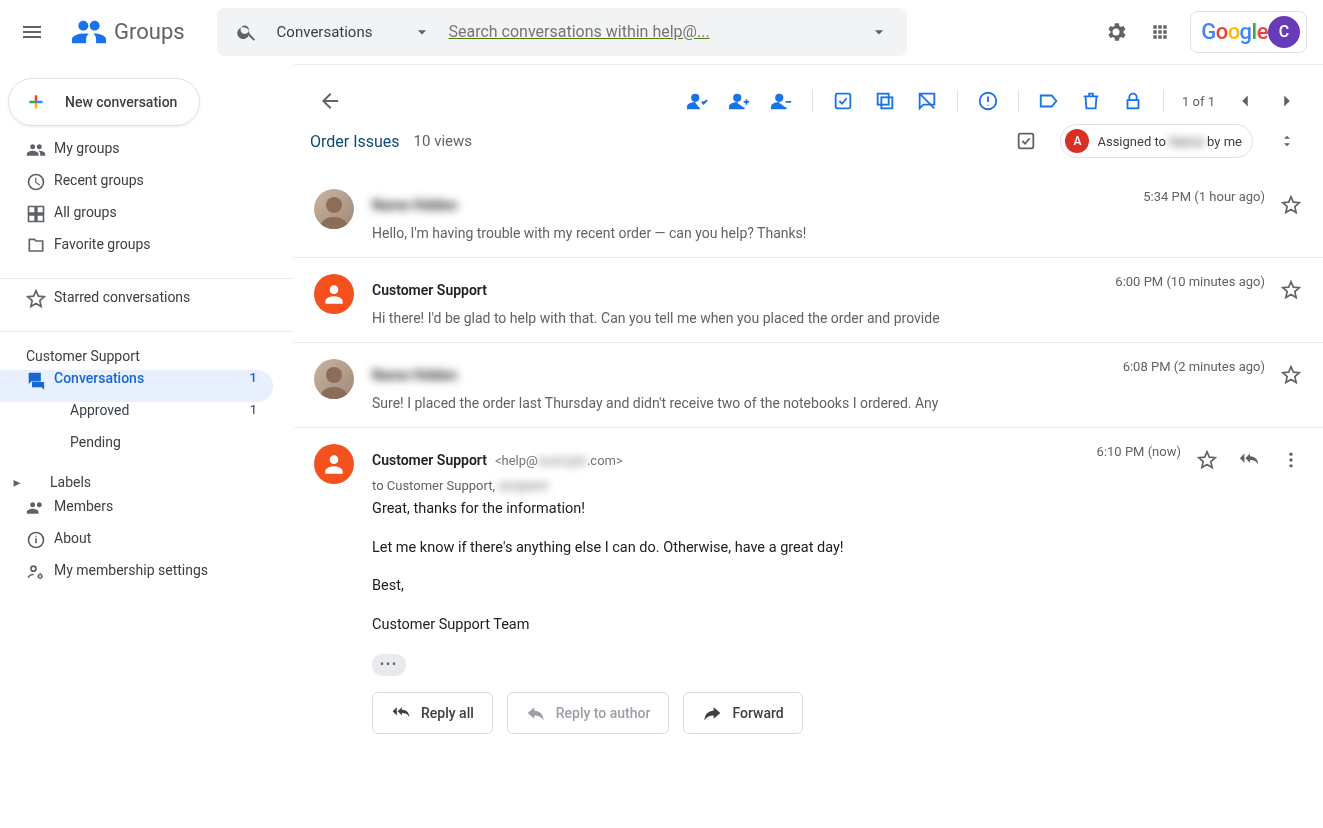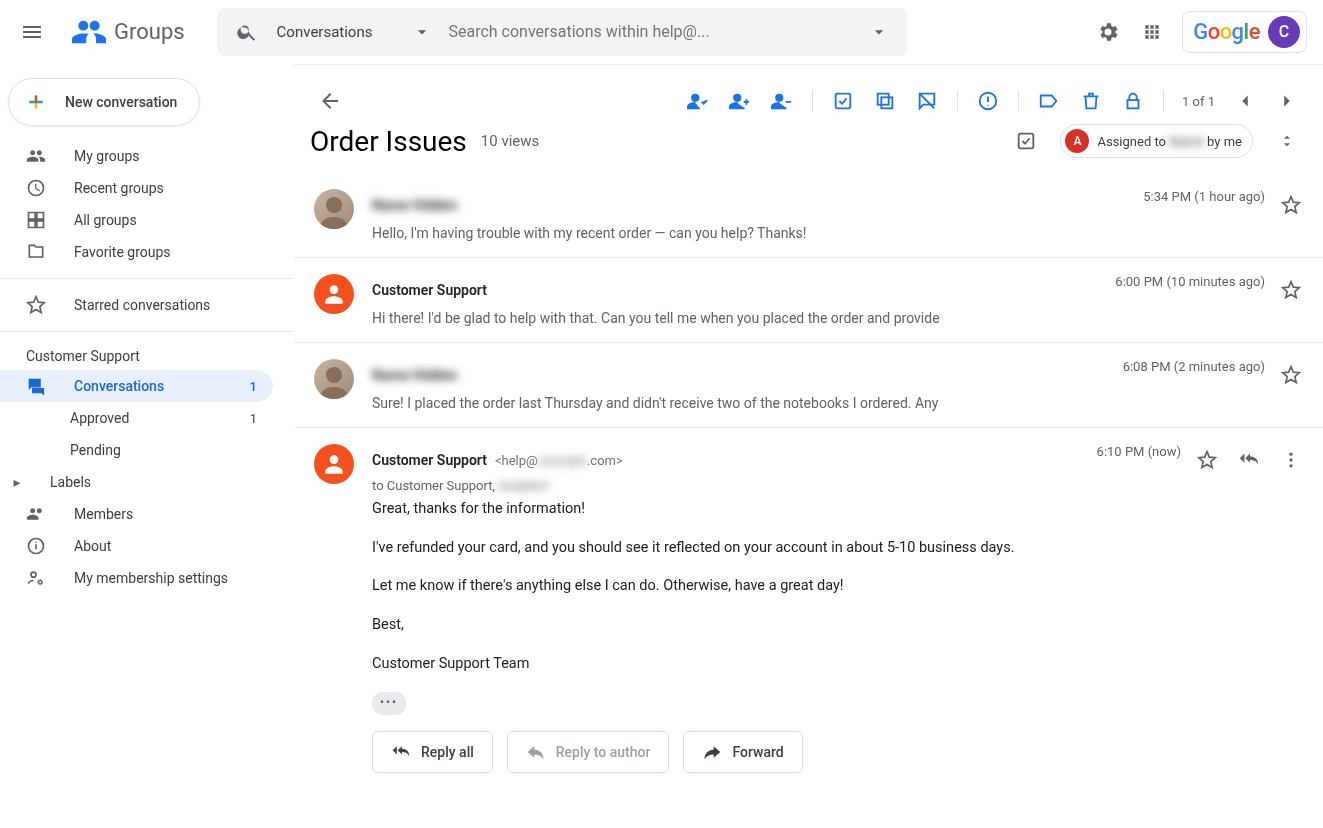--- a/index.html
+++ b/index.html
@@ -7,38 +7,38 @@
 
     
     .header { display: flex; align-items: center; height: 64px; padding: 0 8px; border-bottom: 1px solid transparent; gap: 8px; }
     .menu-btn { width: 48px; height: 48px; display:flex;align-items:center;justify-content:center; border-radius:50%; color:#5f6368; cursor:pointer;}
     .logo { display: flex; align-items:center; gap: 8px; padding: 0 8px; font-size: 22px; color:#5f6368; }
     .logo svg{width:34px;height:34px;}
     .search { flex:0 0 690px; height:48px; background:#f1f3f4; border-radius:8px; display:flex; align-items:center; padding:0 8px; margin-left:16px;}
     .search .s-icon{width:44px;display:flex;align-items:center;justify-content:center;color:#5f6368;}
     .search .s-scope{padding:0 16px 0 8px; color:#3c4043; display:flex; align-items:center; gap:40px; font-size:15px;}
     .search .s-scope svg{width:20px;height:20px;fill:#5f6368;}
-    .search input{flex:1;border:none;background:transparent;font-size:16px;color:#4d7c0f;outline:none;}
+    .search input{flex:1;border:none;background:transparent;font-size:16px;color:#4d7c0f;outline:none;text-decoration:underline;}
     .search .s-dd{width:40px;display:flex;align-items:center;justify-content:center;color:#5f6368;}
     .hdr-right { margin-left:auto; display:flex; align-items:center; gap:4px; padding-right:8px;}
     .hdr-icon-btn{width:40px;height:40px;display:flex;align-items:center;justify-content:center;border-radius:50%;color:#5f6368;cursor:pointer;}
-    .google-box{display:flex;align-items:center;gap:8px;border:1px solid #e0e0e0;border-radius:8px;padding:4px 6px 4px 10px;margin-left:6px;}
+    .google-box{display:flex;align-items:center;gap:0;border:1px solid #e0e0e0;border-radius:8px;padding:4px 6px 4px 10px;margin-left:6px;}
     .google-box .g-logo{font-size:22px;letter-spacing:-0.5px;font-weight:500;}
     .g-b{color:#4285F4}.g-r{color:#EA4335}.g-y{color:#FBBC05}.g-g{color:#34A853}
     .avatar-circle{width:32px;height:32px;border-radius:50%;background:#673ab7;color:#fff;display:flex;align-items:center;justify-content:center;font-weight:500;}
 
     
     .body{display:flex;height:764px;}
     .sidebar{width:294px;padding-top:8px;overflow:hidden;border-right:1px solid transparent;}
     .main{flex:1;display:flex;flex-direction:column;border-top:1px solid #ececec;}
 
     
     .new-conv{display:inline-flex;align-items:center;gap:14px;height:48px;padding:0 22px 0 12px;margin:6px 8px 14px 8px;border:1px solid #e0e0e0;border-radius:24px;box-shadow:0 1px 3px rgba(0,0,0,.08);color:#3c4043;font-size:14px;font-weight:500;cursor:pointer;}
     .plus-icon svg{width:30px;height:30px;}
-    .nav-item{display:flex;align-items:center;height:32px;padding:0 16px 0 26px;gap:28px;color:#3c4043;font-size:14px;cursor:pointer;border-radius:0 16px 16px 0;margin-right:20px;}
+    .nav-item{display:flex;align-items:flex-start;height:32px;padding:0 16px 0 26px;gap:8px;color:#3c4043;font-size:14px;cursor:pointer;border-radius:0 16px 16px 0;margin-right:20px;}
     .nav-item .ni-icon{width:20px;height:20px;color:#5f6368;display:flex;align-items:center;justify-content:center;}
     .nav-item .ni-icon svg{width:20px;height:20px;fill:currentColor;}
     .nav-item.selected{background:#e8f0fe;color:#1967d2;font-weight:500;}
     .nav-item.selected .ni-icon{color:#1967d2;}
     .nav-item .ni-count{margin-left:auto;font-size:13px;}
     .nav-divider{border-top:1px solid #e8eaed;margin:10px 0;}
     .nav-heading{padding:6px 16px 6px 26px;color:#3c4043;font-size:14px;}
     .nav-sub{padding-left:70px;}
     .nav-expand{display:flex;align-items:center;height:32px;padding-left:8px;gap:2px;color:#3c4043;font-size:14px;cursor:pointer;}
     .nav-expand .tri{width:18px;display:flex;justify-content:center;color:#5f6368;}
@@ -49,21 +49,21 @@
     .tb-spacer{flex:1;}
     .tb-group{display:flex;align-items:center;gap:2px;}
     .tb-btn{width:40px;height:40px;display:flex;align-items:center;justify-content:center;border-radius:50%;color:#1a73e8;cursor:pointer;}
     .tb-btn.gray{color:#5f6368;}
     .tb-sep{width:1px;height:22px;background:#e0e0e0;margin:0 8px;}
     .tb-count{font-size:13px;color:#5f6368;padding:0 8px;}
     .tb-nav{color:#bdc1c6;}
 
     
     .title-row{display:flex;align-items:center;padding:0 16px 12px 16px;gap:14px;}
-    .thread-title{font-size:28px;color:#000000;}
+    .thread-title{font-size:16px;color:#0c4a6e;}
     .view-count{font-size:15px;color:#5f6368;}
     .title-spacer{flex:1;}
     .title-btn{width:40px;height:40px;display:flex;align-items:center;justify-content:center;color:#5f6368;cursor:pointer;}
     .assign-chip{display:flex;align-items:center;gap:8px;border:1px solid #e0e0e0;border-radius:20px;padding:4px 10px 4px 4px;font-size:13px;color:#3c4043;}
     .assign-avatar{width:24px;height:24px;border-radius:50%;background:#d93025;color:#fff;display:flex;align-items:center;justify-content:center;font-size:12px;font-weight:500;}
     .blur{filter:blur(4px);}
 
     
     .msg{display:flex;padding:16px 16px 16px 20px;border-bottom:1px solid #ececec;gap:18px;}
     .msg.last{border-bottom:none;}
@@ -460,21 +460,20 @@
                   <circle cx="12" cy="5" r="2" fill="currentColor"></circle>
                   <circle cx="12" cy="12" r="2" fill="currentColor"></circle>
                   <circle cx="12" cy="19" r="2" fill="currentColor"></circle>
                 </svg>
               </div>
           </div>
         </div>
         <div class="msg-to"><span>to Customer Support, </span><span class="blur">recipient</span></div>
         <div class="msg-full">
           <p>Great, thanks for the information!</p>
-          <p>I've refunded your card, and you should see it reflected on your account in about 5-10 business days.</p>
           <p>Let me know if there's anything else I can do. Otherwise, have a great day!</p>
           <p>Best,</p>
           <p>Customer Support Team</p>
           <span class="quoted">•••</span>
         </div>
         <div class="reply-row">
           <div class="reply-btn">
             <svg viewBox="0 0 24 24">
                 <path d="M7 8V5l-5 5 5 5v-3M13 8V5l-5 5 5 5v-3c4 0 7 1 9 5 0-5-3-9-9-9z"></path>
               </svg>

